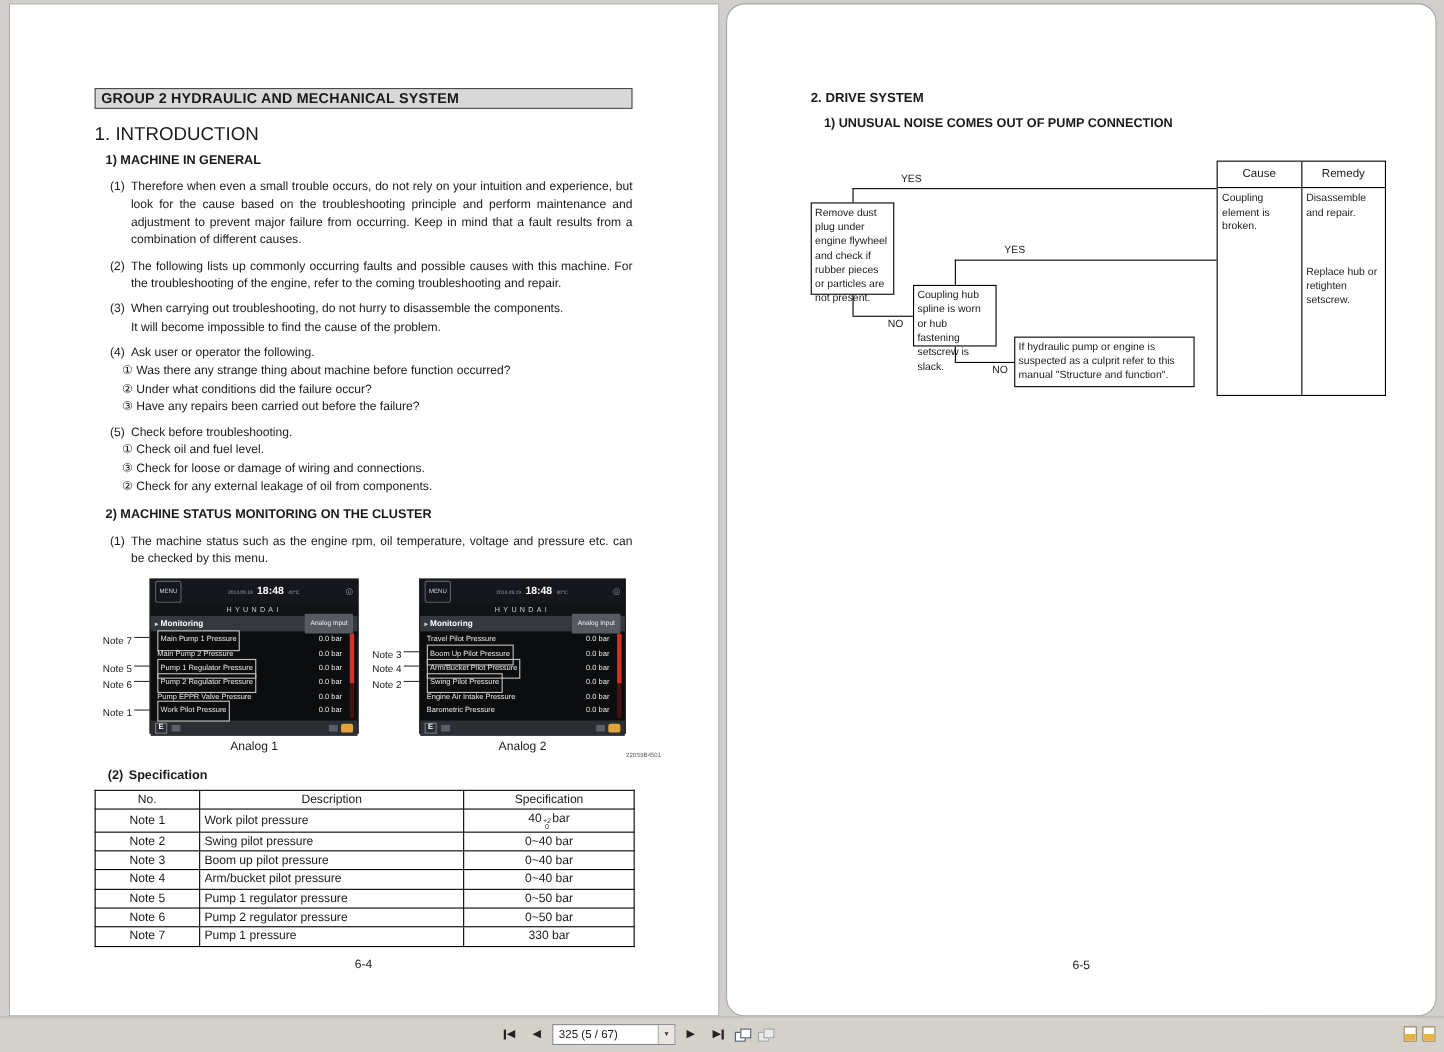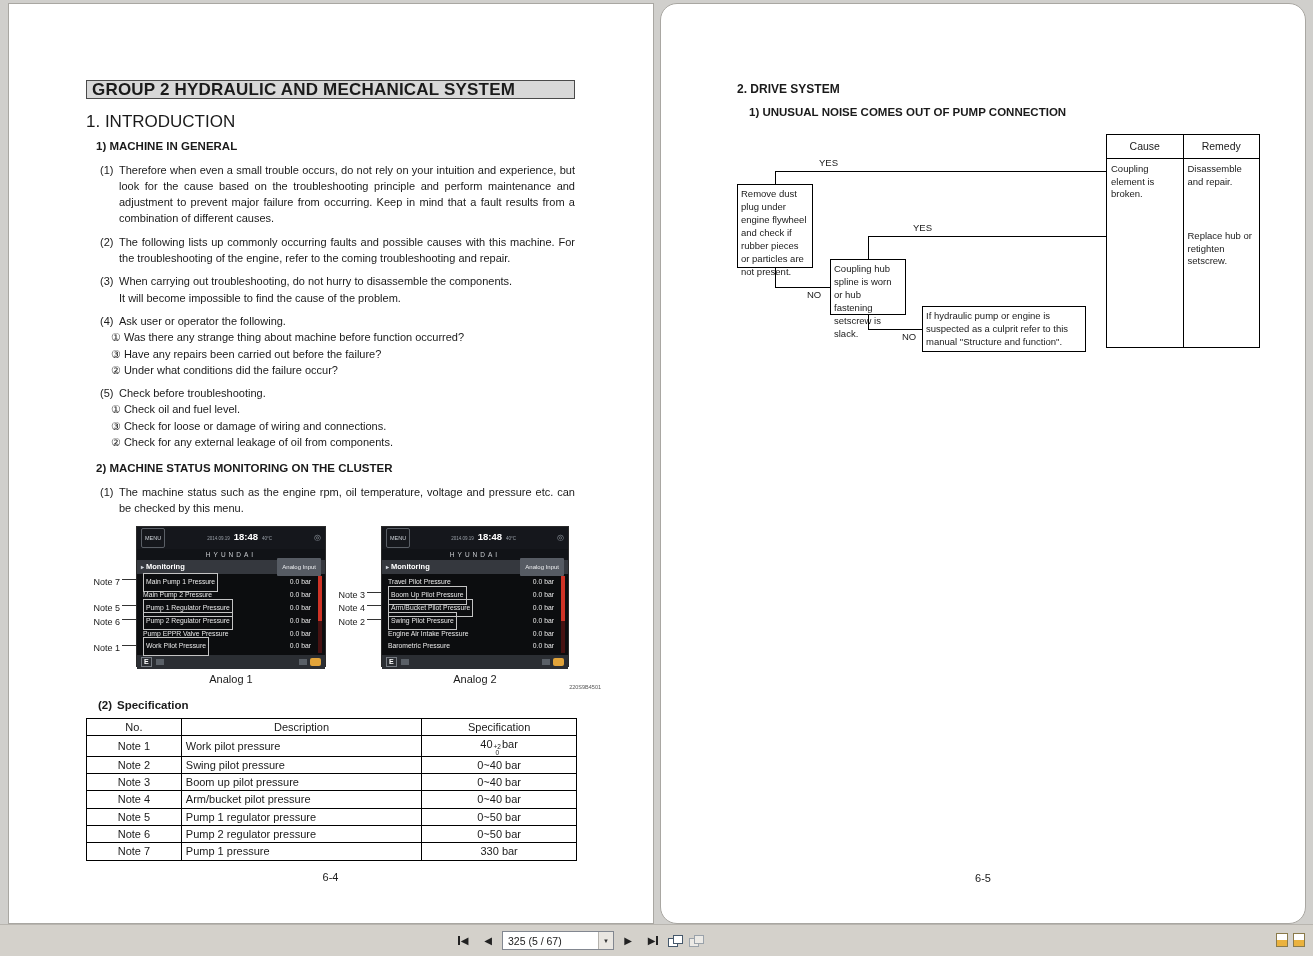--- a/index.html
+++ b/index.html
@@ -15,21 +15,21 @@
     position: absolute; top: 3px; height: 921px;
     background: #fff; border: 1px solid #a9a7a2;
   }
   #page-left  { left: 8px;   width: 646px; }
   #page-right { left: 660px; width: 646px; border-radius: 17px; }
 
   
   .lp-content { padding: 76px 78px 0 77px; font-size: 11px; line-height: 16.3px; }
   .group-header {
     background: #d8d8d8; border: 1px solid #4a4a4a;
-    font-size: 17px; font-weight: bold; letter-spacing: .2px;
+    font-size: 13px; font-weight: bold; letter-spacing: .2px;
     height: 19px; line-height: 17px; padding-left: 5px; margin-bottom: 15px;
   }
   .h1 { font-size: 17px; font-weight: normal; margin-bottom: 8px; }
   .h2 { font-size: 11.5px; font-weight: bold; margin-left: 10px; margin-bottom: 7px; }
   .para { display: flex; margin-left: 14px; margin-bottom: 7px; }
   .pnum { width: 19px; flex: 0 0 19px; }
   .pbody { flex: 1; text-align: justify; }
   .plist { margin-left: -8px; }
   .spec-title { font-weight: bold; font-size: 11.5px; margin: 9px 0 4px 12px; }
   .spec-title .tnum { display:inline-block; width:19px; }
@@ -82,21 +82,21 @@
   #page-right .abs { position: absolute; }
   .rp-title { font-size: 12px; font-weight: bold; }
   .rp-sub { font-size: 11.5px; font-weight: bold; }
   .flowbox {
     position: absolute; border: 1px solid #000; padding: 2px 3px;
     font-size: 9.5px; line-height: 13px; text-align: left;
   }
   .fl-h { position: absolute; height: 1px; background: #000; }
   .fl-v { position: absolute; width: 1px; background: #000; }
   .fl-label { position: absolute; font-size: 9.5px; }
-  .ct { position: absolute; border: 1px solid #000; display: flex; flex-direction: column; }
+  .ct { position: absolute; border: 1px solid #000; display: flex; flex-direction: column; margin-top: 12px; }
   .ct-head { display: flex; border-bottom: 1px solid #000; height: 24px; flex: 0 0 24px; }
   .ct-head > div { flex: 1; text-align: center; line-height: 23px; font-size: 10.5px; }
   .ct-head > div:last-child { border-left: 1px solid #000; }
   .ct-body { display: flex; flex: 1; }
   .ct-col { flex: 1; padding: 4px; font-size: 9.5px; line-height: 12.5px; }
   .ct-col:last-child { border-left: 1px solid #000; }
   .ct-col p.gap { margin-top: 42px; }
   .rp-footer { position: absolute; left: 0; right: 0; top: 860px; }
 
   
@@ -158,22 +158,22 @@
         <div>It will become impossible to find the cause of the problem.</div>
       </div>
     </div>
 
     <div class="para">
       <span class="pnum">(4)</span>
       <div class="pbody">
         <div>Ask user or operator the following.</div>
         <div class="plist">
           <div>①  Was there any strange thing about machine before function occurred?</div>
+          <div>②  Under what conditions did the failure occur?</div>
           <div>③  Have any repairs been carried out before the failure?</div>
-          <div>②  Under what conditions did the failure occur?</div>
         </div>
       </div>
     </div>
 
     <div class="para" style="margin-bottom:10px">
       <span class="pnum">(5)</span>
       <div class="pbody">
         <div>Check before troubleshooting.</div>
         <div class="plist">
           <div>①  Check oil and fuel level.</div>

